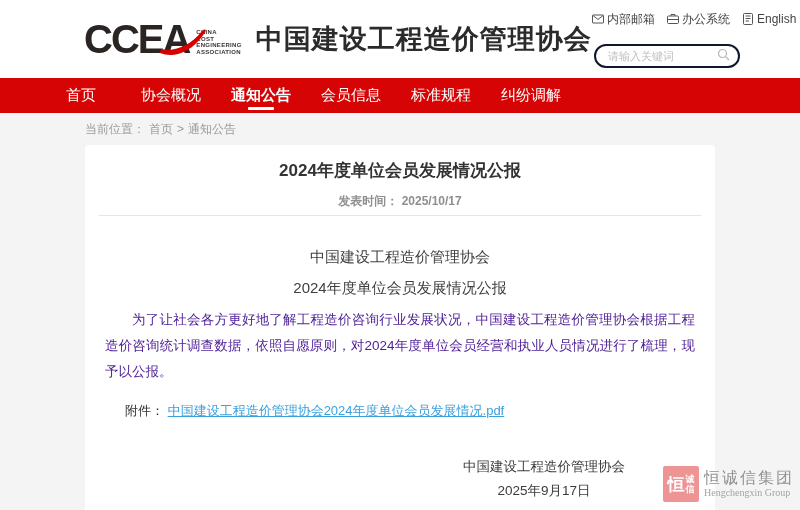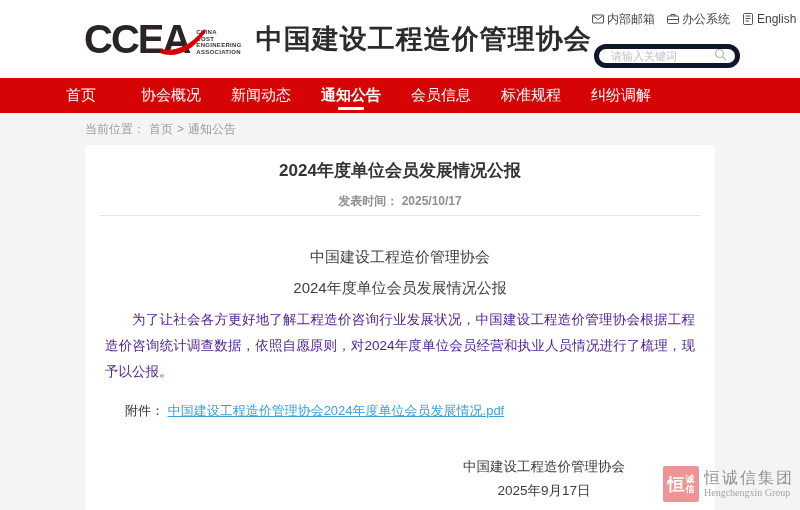--- a/index.html
+++ b/index.html
@@ -31,21 +31,21 @@
   }
   .site-title {
     margin-left:14px; font-size:27px; font-weight:700; color:#2b2b2b;
     letter-spacing:1px;
   }
   .header-right { display:flex; flex-direction:column; align-items:flex-start; gap:16px; width:146px; }
   .quick-links { display:flex; align-items:center; gap:12px; white-space:nowrap; margin-left:-2px; }
   .quick-link { display:flex; align-items:center; gap:3px; font-size:12px; color:#444; cursor:pointer; }
   .quick-link svg { display:block; }
   .search-box {
-    width:146px; height:24px; border:5px solid #0f172a; border-radius:13px;
+    width:146px; height:24px; border:2px solid #0f172a; border-radius:13px;
     background:#fff; display:flex; align-items:center; padding:0 8px 0 12px;
   }
   .search-box input {
     border:none; outline:none; flex:1; min-width:0; font-size:11px; color:#666;
     font-family:inherit; background:transparent;
   }
   .search-box input::placeholder { color:#c0c0c0; }
   .search-btn { background:none; border:none; cursor:pointer; display:flex; padding:0; }
 
   
@@ -174,21 +174,20 @@
             </svg>
           </span>
         </button>
       </div>
     </div>
   </header>
 
   <nav class="nav">
     <a class="nav-item">首页</a>
     <a class="nav-item">协会概况</a>
-    <a class="nav-item">新闻动态</a>
     <a class="nav-item active">通知公告</a>
     <a class="nav-item">会员信息</a>
     <a class="nav-item">标准规程</a>
     <a class="nav-item">纠纷调解</a>
   </nav>
 
   <div class="breadcrumb">
     <span>当前位置：</span>
     <a>首页</a>
     <span>&gt;</span>

